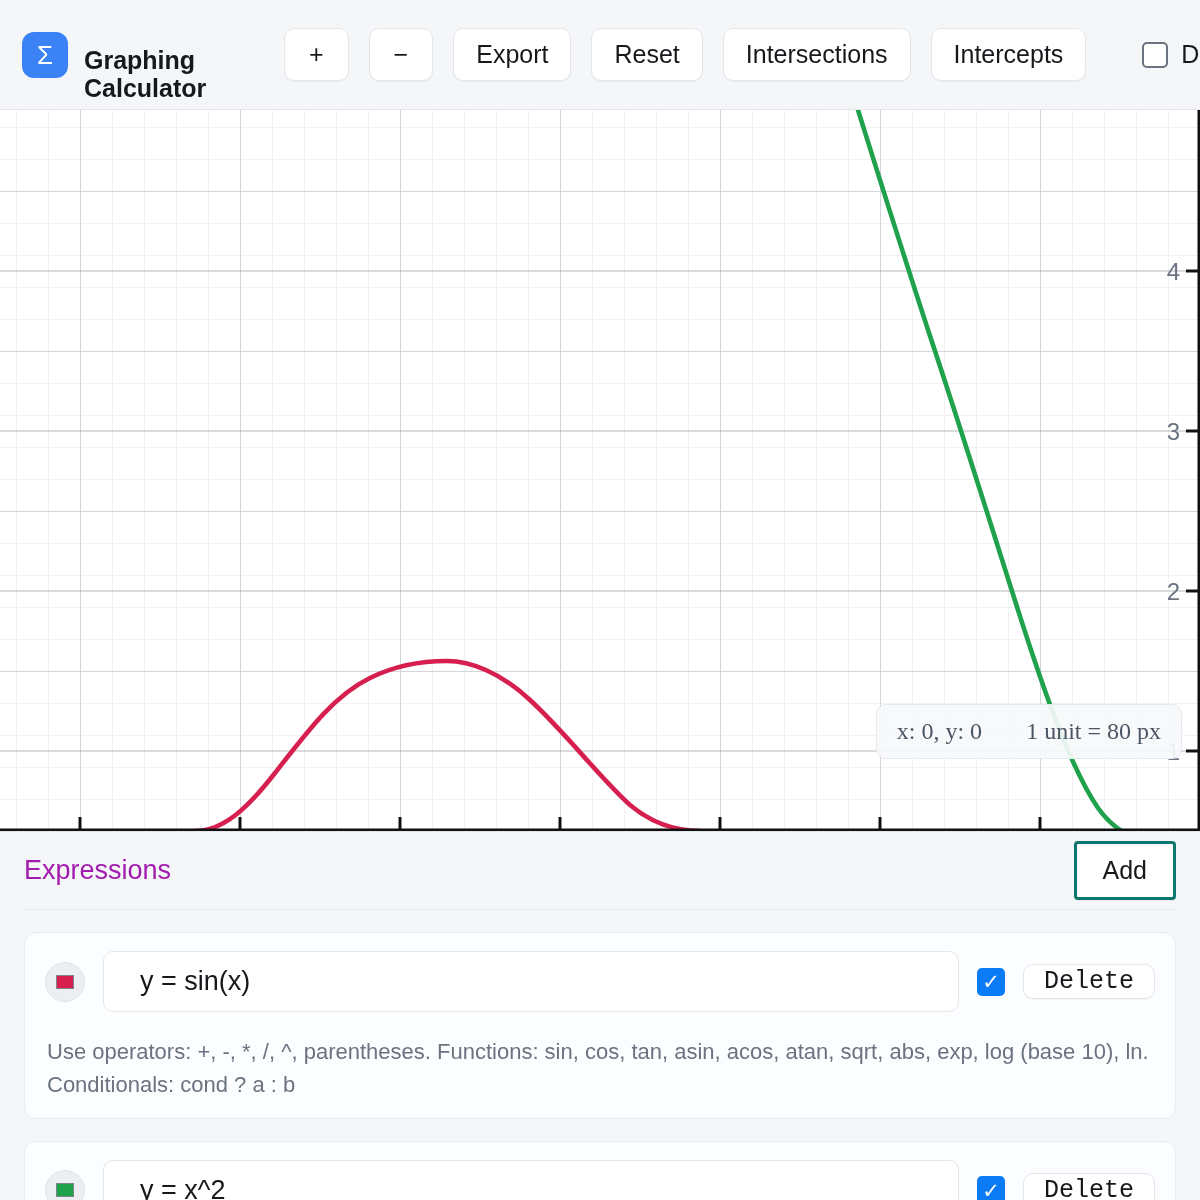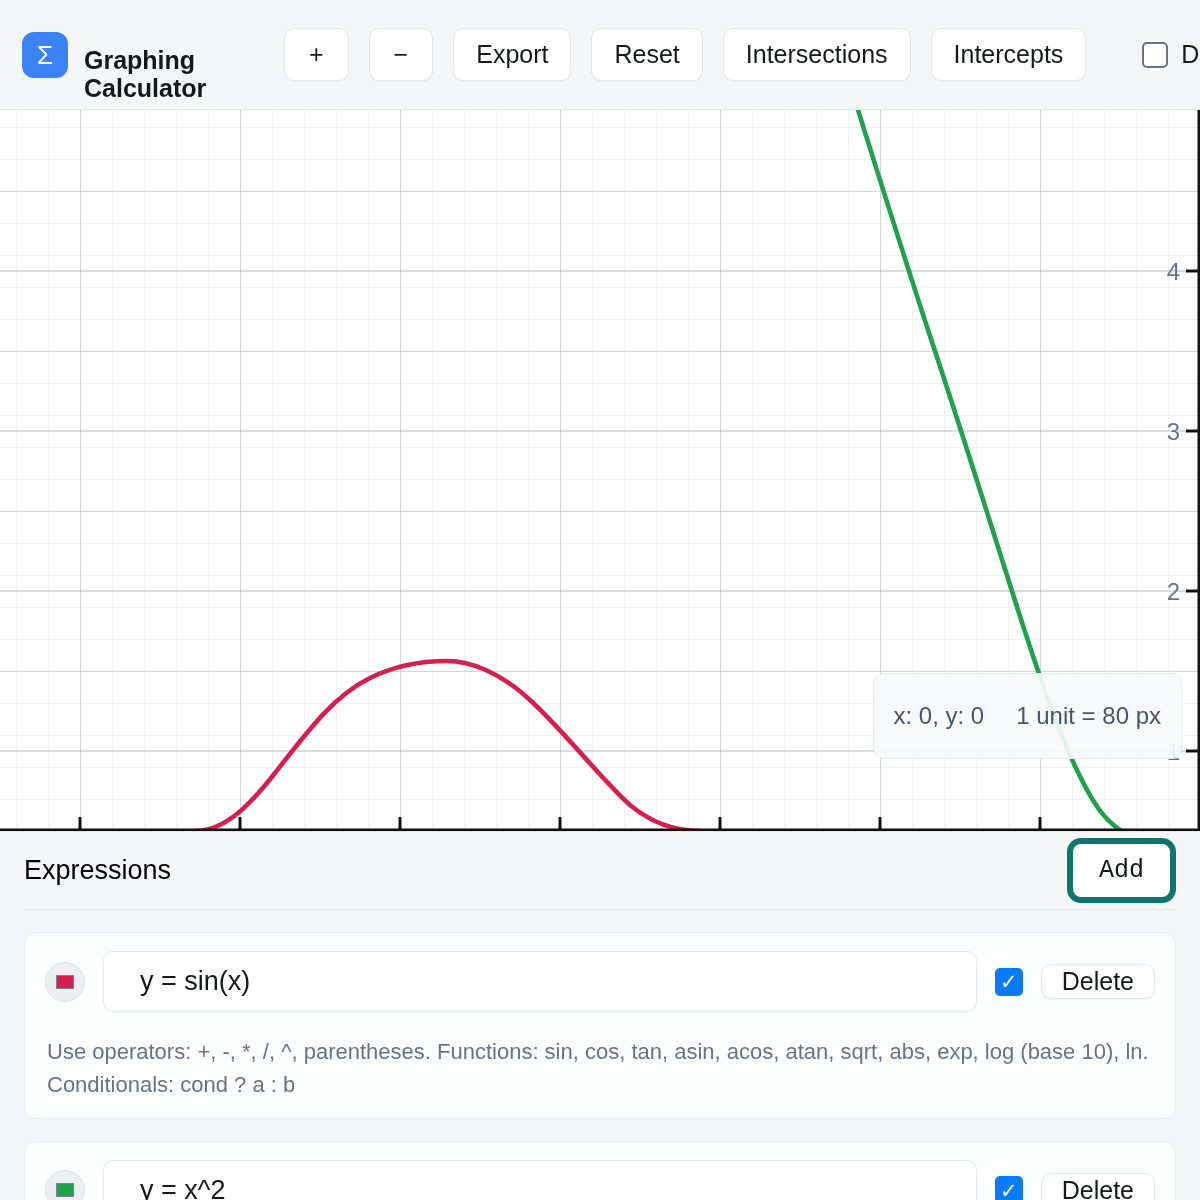--- a/index.html
+++ b/index.html
@@ -55,41 +55,41 @@
   .dark-label { font-size: 25px; color: #16181c; }
 
   
   .graph-wrap { position: relative; flex: 0 0 721px; height: 721px; background: #ffffff; overflow: hidden; }
   .graph-svg { position: absolute; inset: 0; display: block; }
   .readout {
     position: absolute; right: 18px; bottom: 72px;
     background: rgba(247,248,250,0.92);
     border: 1px solid #e6e9ed;
     border-radius: 10px;
-    padding: 28px 20px;
+    padding: 13px 20px;
     font-size: 24px; color: #4b5563;
-    display: flex; gap: 32px; white-space: nowrap;
+    display: flex; gap: 44px; white-space: nowrap; font-family: Liberation Serif, serif;
   }
 
   
   .panel {
     flex: 1 1 auto;
     background: #f4f6f8;
     border-top: 1px solid #e2e6ea;
     padding: 0 24px;
     overflow: hidden;
   }
   .panel-head {
     display: flex; align-items: center; justify-content: space-between;
     height: 78px; border-bottom: 1px solid #e6e9ed;
   }
-  .panel-title { font-size: 27px; color: #000000; }
+  .panel-title { font-size: 27px; color: #a21caf; }
   .add-btn {
-    background: #ffffff; border: 6px solid #0f766e; border-radius: 14px;
-    font-family: Liberation Mono, monospace;
+    background: #ffffff; border: 3px solid #0f766e; border-radius: 4px;
+    font-family: Liberation Sans, sans-serif;
     font-size: 25px; color: #16181c; padding: 12px 26px; cursor: pointer;
     box-shadow: 0 1px 1px rgba(16,24,40,0.04);
   }
   .expr-card {
     background: #fcfdfe; border: 1px solid #e8ebee; border-radius: 12px;
     margin-top: 22px; padding: 18px 20px 16px 20px;
   }
   .expr-row { display: flex; align-items: center; gap: 18px; }
   .swatch-btn {
     width: 40px; height: 40px; border-radius: 50%;
@@ -107,21 +107,21 @@
     outline: none; min-width: 0;
   }
   .vis-cb {
     width: 28px; height: 28px; border-radius: 5px; background: #0b7bf5;
     display: flex; align-items: center; justify-content: center;
     color: #ffffff; font-size: 21px; line-height: 1; flex: 0 0 28px;
     cursor: pointer;
   }
   .del-btn {
     background: #ffffff; border: 1px solid #e3e6ea; border-radius: 10px;
-    font-family: Liberation Sans, sans-serif;
+    font-family: Liberation Mono, monospace;
     font-size: 25px; color: #16181c; padding: 2px 20px; cursor: pointer;
     flex: 0 0 auto;
     box-shadow: 0 1px 1px rgba(16,24,40,0.04);
   }
   .hint { font-size: 22px; color: #6b7280; line-height: 1.52; margin-top: 23px; padding-left: 2px; }
 </style>
 </head>
 <body>
 
 <div id="app">

